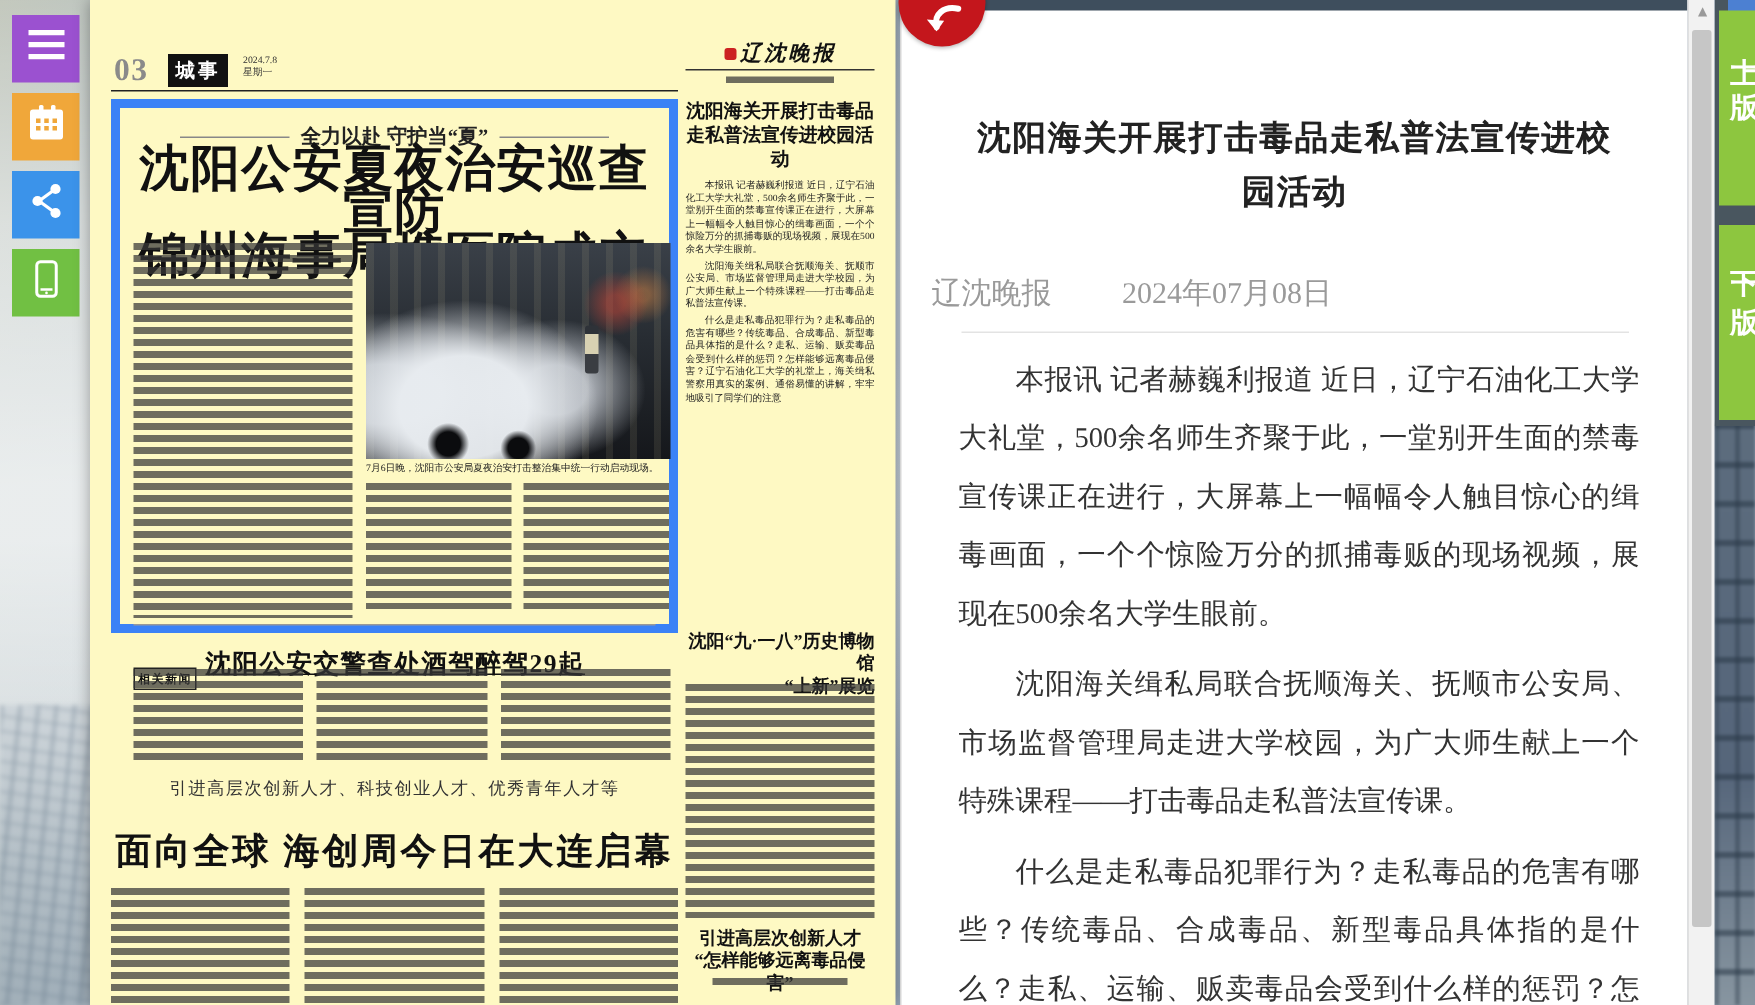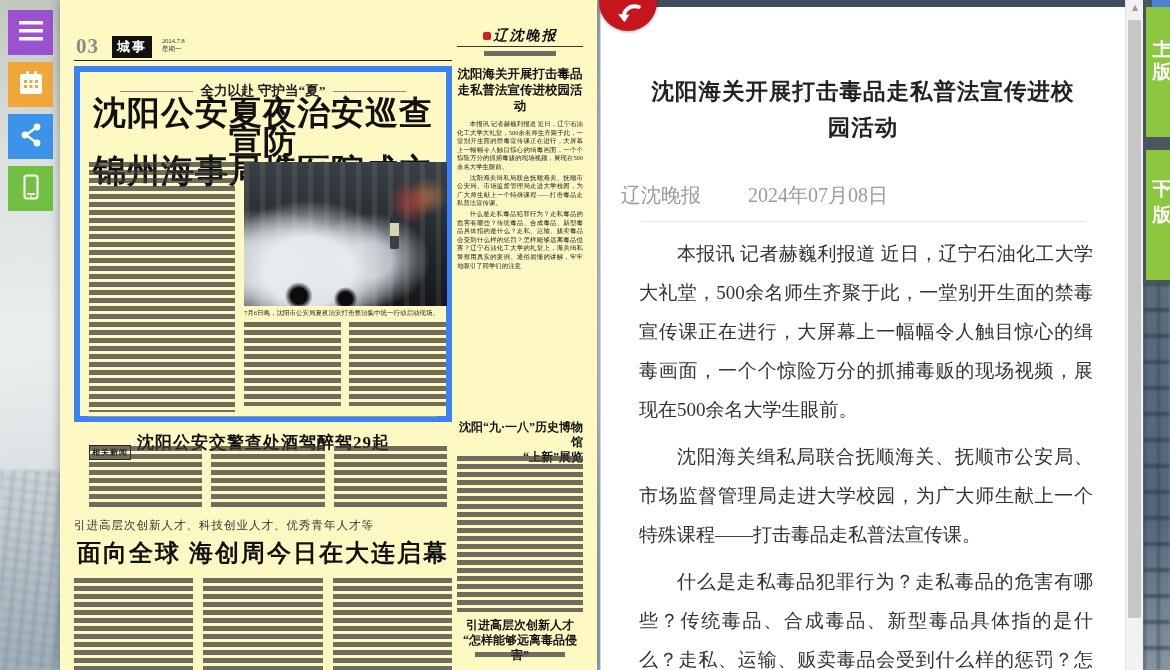--- a/index.html
+++ b/index.html
@@ -66,27 +66,27 @@
       repeating-linear-gradient(90deg, rgba(195,185,145,.12) 0 5px, transparent 5px 16px),
       linear-gradient(180deg,#3a4048 0%,#272c32 45%,#15171b 100%);}
   .officer{position:absolute;left:72%;top:38%;width:9px;height:32px;border-radius:2px;
     background:linear-gradient(180deg,#2e3238 0 18%,#d8d1b2 18% 60%,#3a3d42 60% 100%);}
   .caption{margin-top:3px;font-size:6.5px;line-height:8px;color:#222;}
   .mc-sub{display:flex;gap:8px;margin-top:5px;}
   .mc-sub .sim{width:97px;height:84px;}
   .box-divider{position:absolute;left:9px;right:9px;top:344px;height:1px;background:#999;}
   .rel-row{position:absolute;left:9px;top:352px;display:flex;align-items:center;gap:6px;}
   .rel-tag{border:1px solid #222;font-size:8px;font-weight:bold;padding:1px 2px;color:#111;letter-spacing:1px;margin-top:21px;}
-  .rel-head{font-size:17px;font-weight:bold;color:#111;letter-spacing:1px;}
+  .rel-head{font-size:17px;font-weight:bold;color:#111;letter-spacing:1px;text-decoration:underline;}
   .rel-cols{position:absolute;left:9px;top:374px;width:358px;display:flex;gap:9px;}
   .rel-cols .sim{flex:1;height:62px;}
 
   .bot-art{position:absolute;left:14px;top:518px;width:378px;}
-  .bot-kicker{text-align:left;font-size:11.5px;color:#333;letter-spacing:1px;}
-  .bot-head{text-align:center;font-size:24px;font-weight:bold;color:#111;letter-spacing:2px;margin-top:4px;}
+  .bot-kicker{text-align:center;font-size:11.5px;color:#333;letter-spacing:1px;}
+  .bot-head{text-align:center;font-size:24px;font-weight:bold;color:#111;letter-spacing:2px;margin-top:18px;}
   .bot-cols{display:flex;gap:10px;margin-top:9px;}
   .bot-cols .sim{flex:1;height:102px;}
 
   .rcol{position:absolute;left:397px;top:66px;width:126px;}
   .r-art1-head{font-size:12.5px;line-height:16px;font-weight:bold;text-align:center;color:#111;}
   .r-art1-body{margin-top:6px;height:296px;overflow:hidden;font-size:6.4px;line-height:8.6px;text-align:justify;color:#222;}
   .r-art1-body p{text-indent:2em;margin-bottom:2px;}
   .r-art2-head{position:absolute;left:397px;top:420px;width:126px;font-size:12px;line-height:15px;font-weight:bold;text-align:right;color:#111;}
   .r-art2-body{position:absolute;left:397px;top:456px;width:126px;height:156px;}
   .r-art3-head{position:absolute;left:397px;top:618px;width:126px;font-size:12px;line-height:15px;font-weight:bold;text-align:center;color:#111;}

